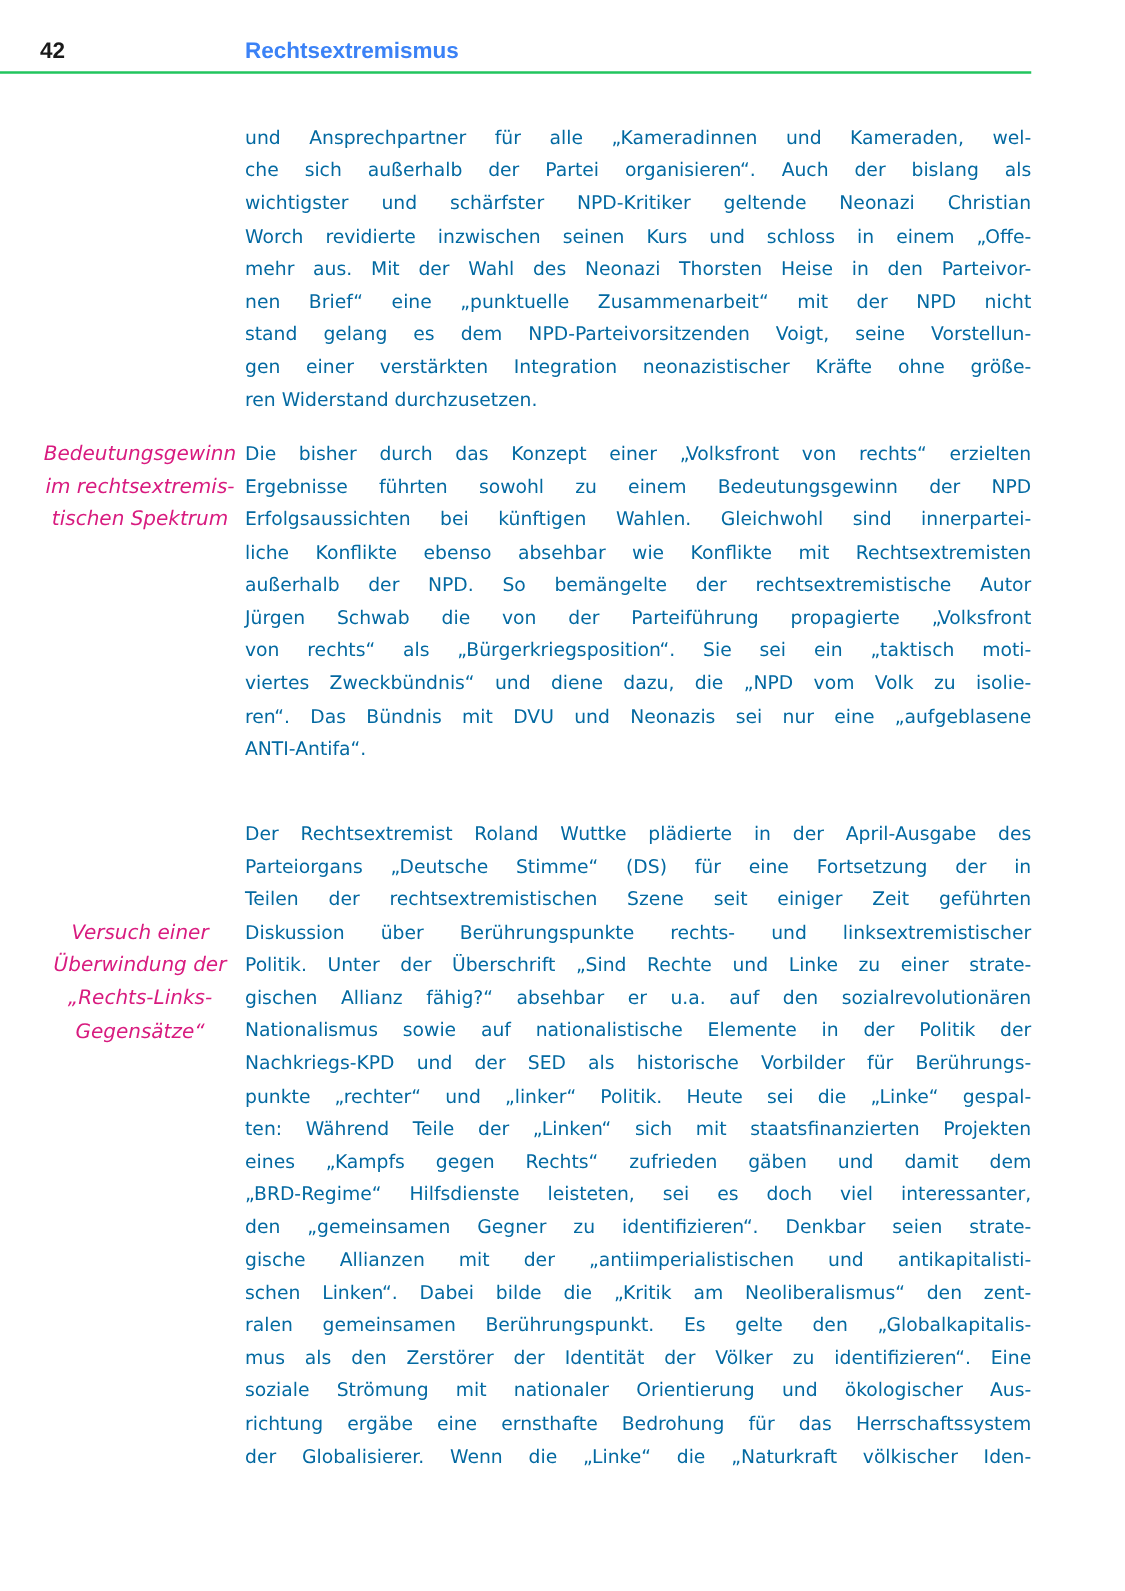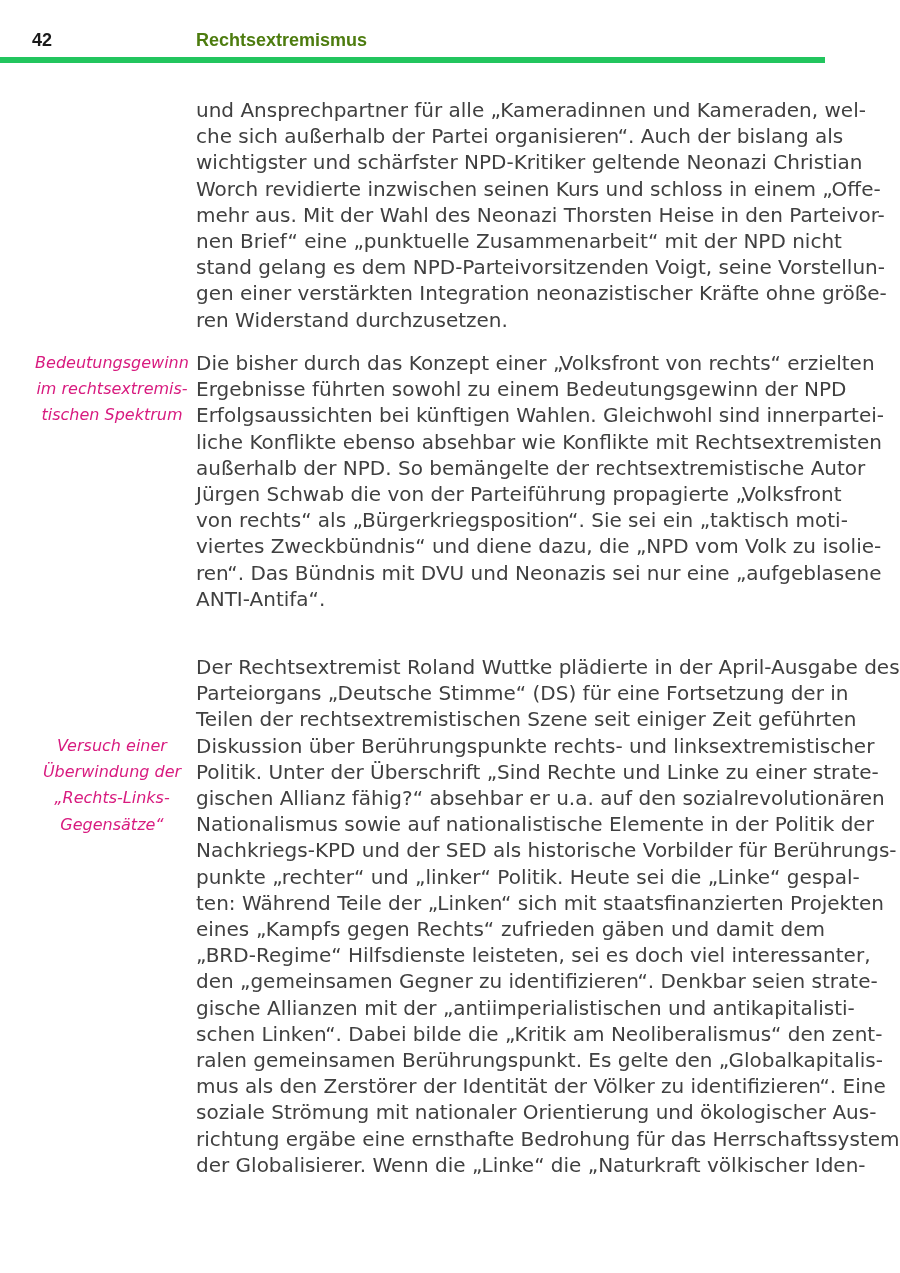--- a/index.html
+++ b/index.html
@@ -1,25 +1,25 @@
 <!DOCTYPE html>
 <html><head>
   <meta charset="utf-8">
   <style>
     html, body { margin: 0; padding: 0; background: #ffffff; }
     body { width: 900px; height: 1273px; position: relative; overflow: hidden;
            font-family: "DejaVu Sans", "Liberation Sans", sans-serif; color: #2a2a2a; }
     .header { position: absolute; left: 0; top: 0; width: 825px; height: 57px;
-              border-bottom: 6px solid #22c55e; }
+              border-bottom: 2px solid #22c55e; }
     .page-num { position: absolute; left: 32px; top: 30px; font-size: 18px; font-weight: bold;
                 color: #1a1a1a; font-family: "Liberation Sans", sans-serif; }
     .running-title { position: absolute; left: 196px; top: 30px; font-size: 18px; font-weight: bold;
-                     color: #4d7c0f; font-family: "Liberation Sans", sans-serif; }
+                     color: #3b82f6; font-family: "Liberation Sans", sans-serif; }
     .body-col { position: absolute; left: 196px; width: 629px; }
-    .para { font-size: 20px; line-height: 26.2px; margin: 0; color: #404040; }
+    .para { font-size: 15px; line-height: 26.2px; margin: 0; color: #0369a1; }
     .line { display: block; text-align: justify; text-align-last: justify; white-space: nowrap;
             overflow: visible; }
     .line.last { text-align-last: left; }
     .margin-note { position: absolute; left: 32px; width: 160px; color: #d81b7f; font-style: italic;
                    font-size: 16px; line-height: 26.2px; }
     .margin-note span { display: block; white-space: nowrap; text-align: center; }
   </style>
 </head>
 <body>
 

